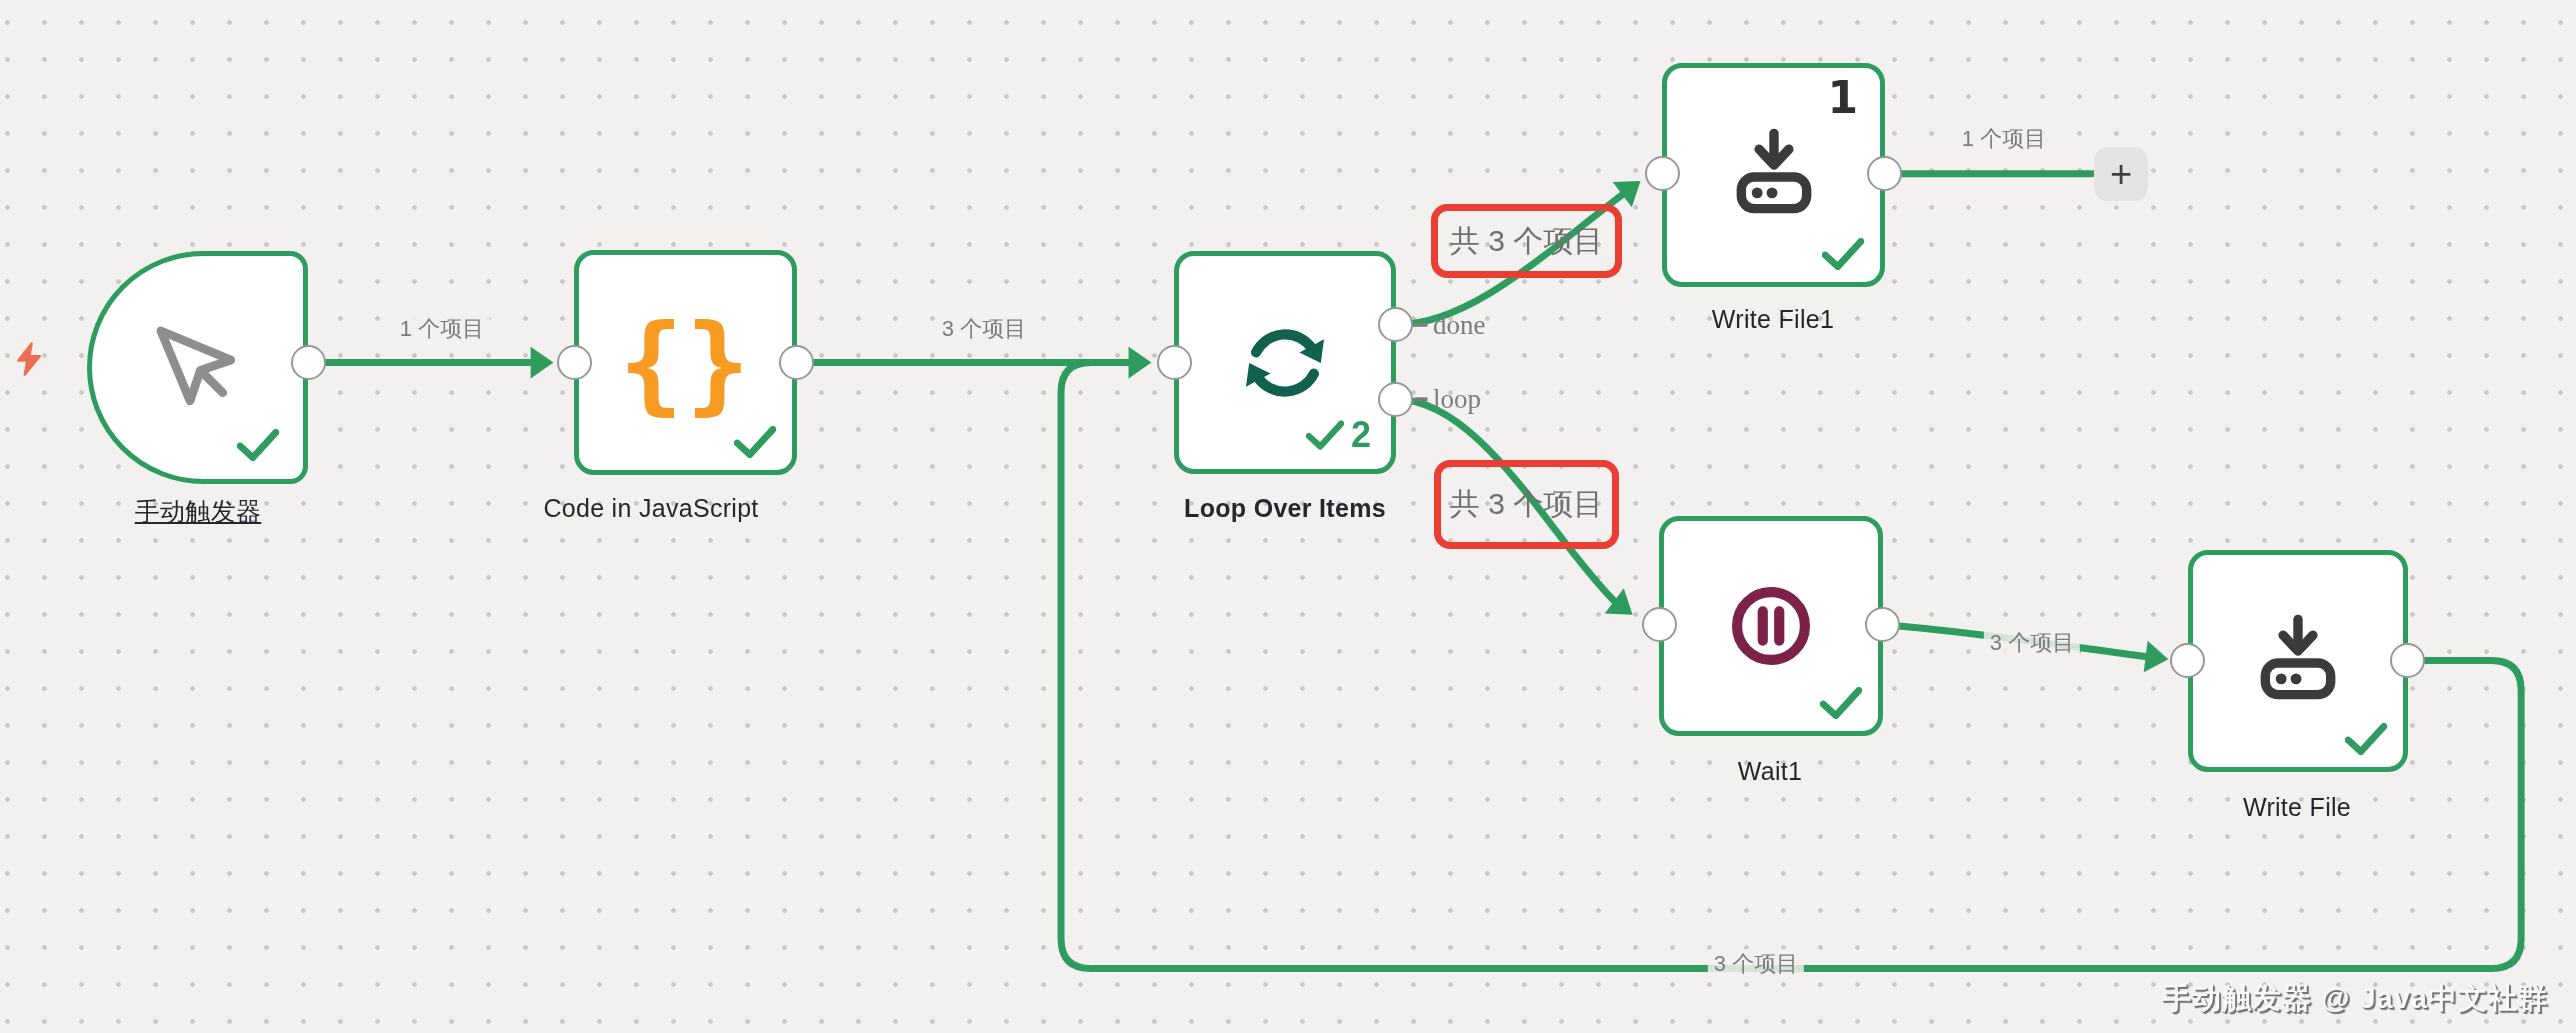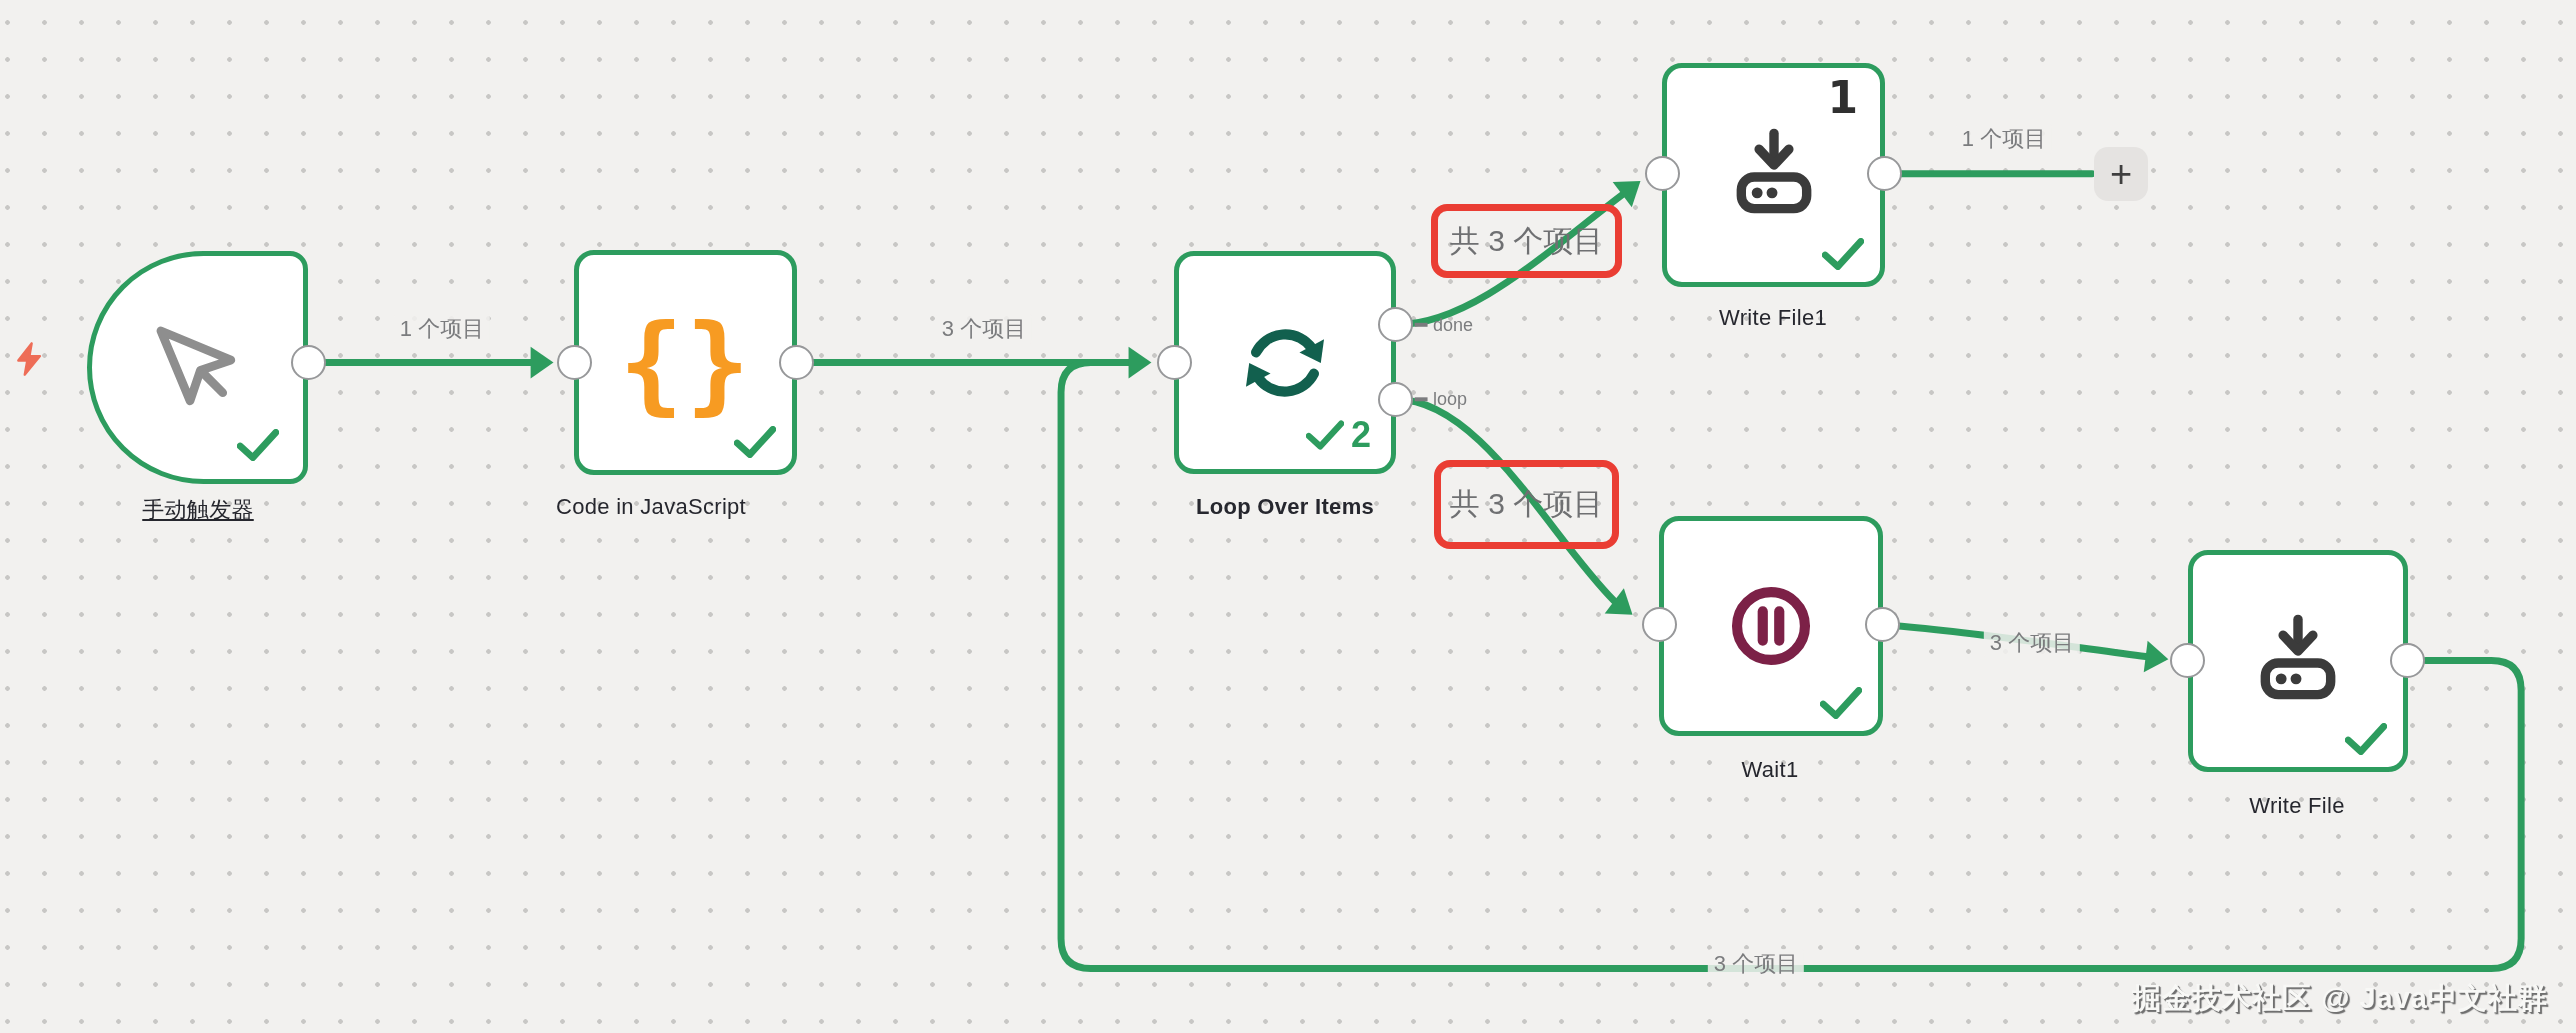--- a/index.html
+++ b/index.html
@@ -35,30 +35,30 @@
   .item-badge{
     position:absolute;top:4px;right:22px;font-size:44px;font-weight:bold;
     color:#303030;z-index:3;font-family:"DejaVu Sans",sans-serif;
   }
   .port{
     position:absolute;width:35px;height:35px;border-radius:50%;
     background:#fff;border:2.5px solid #97989a;box-sizing:border-box;z-index:4;
   }
   .node-label{
     position:absolute;transform:translateX(-50%);white-space:nowrap;
-    font-size:22px;font-weight:500;color:#26272e;z-index:3;letter-spacing:0.3px;text-align:center;
+    font-size:25px;font-weight:500;color:#26272e;z-index:3;letter-spacing:0.3px;text-align:center;
   }
   .conn-label{
     position:absolute;transform:translate(-50%,-50%);white-space:nowrap;
     font-size:22px;color:#7b7c7e;z-index:3;
     background:rgba(242,241,239,.85);padding:0 6px;border-radius:4px;
   }
   .out-label{
     position:absolute;transform:translateY(-50%);white-space:nowrap;
-    font-size:18px;color:#7b7c7e;z-index:3;
+    font-size:27px;color:#7b7c7e;z-index:3;font-family:Liberation Serif, serif;
   }
   .ann-box{
     position:absolute;border:7px solid #ea3d33;border-radius:16px;
     box-sizing:border-box;display:flex;align-items:center;justify-content:center;
     font-size:30px;color:#6f7072;z-index:5;background:transparent;white-space:nowrap;
   }
   .add-btn{
     position:absolute;left:2094px;top:147px;width:54px;height:54px;
     background:#e5e3e1;border-radius:14px;z-index:3;
     display:flex;align-items:center;justify-content:center;
@@ -241,16 +241,16 @@
   <div class="conn-label" style="left:2032px;top:643px;">3 个项目</div>
   <div class="conn-label" style="left:1756px;top:964px;">3 个项目</div>
 
   <div class="ann-box" style="left:1431px;top:204px;width:191px;height:74px;">共 3 个项目</div>
   <div class="ann-box" style="left:1434px;top:460px;width:185px;height:89px;">共 3 个项目</div>
 
   <div class="add-btn">
     <span>+</span>
   </div>
 
-  <div class="watermark">掘金技术社区 @ Java中文社群</div>
+  <div class="watermark">手动触发器 @ Java中文社群</div>
 
 </div>
 
 
 </body></html>

